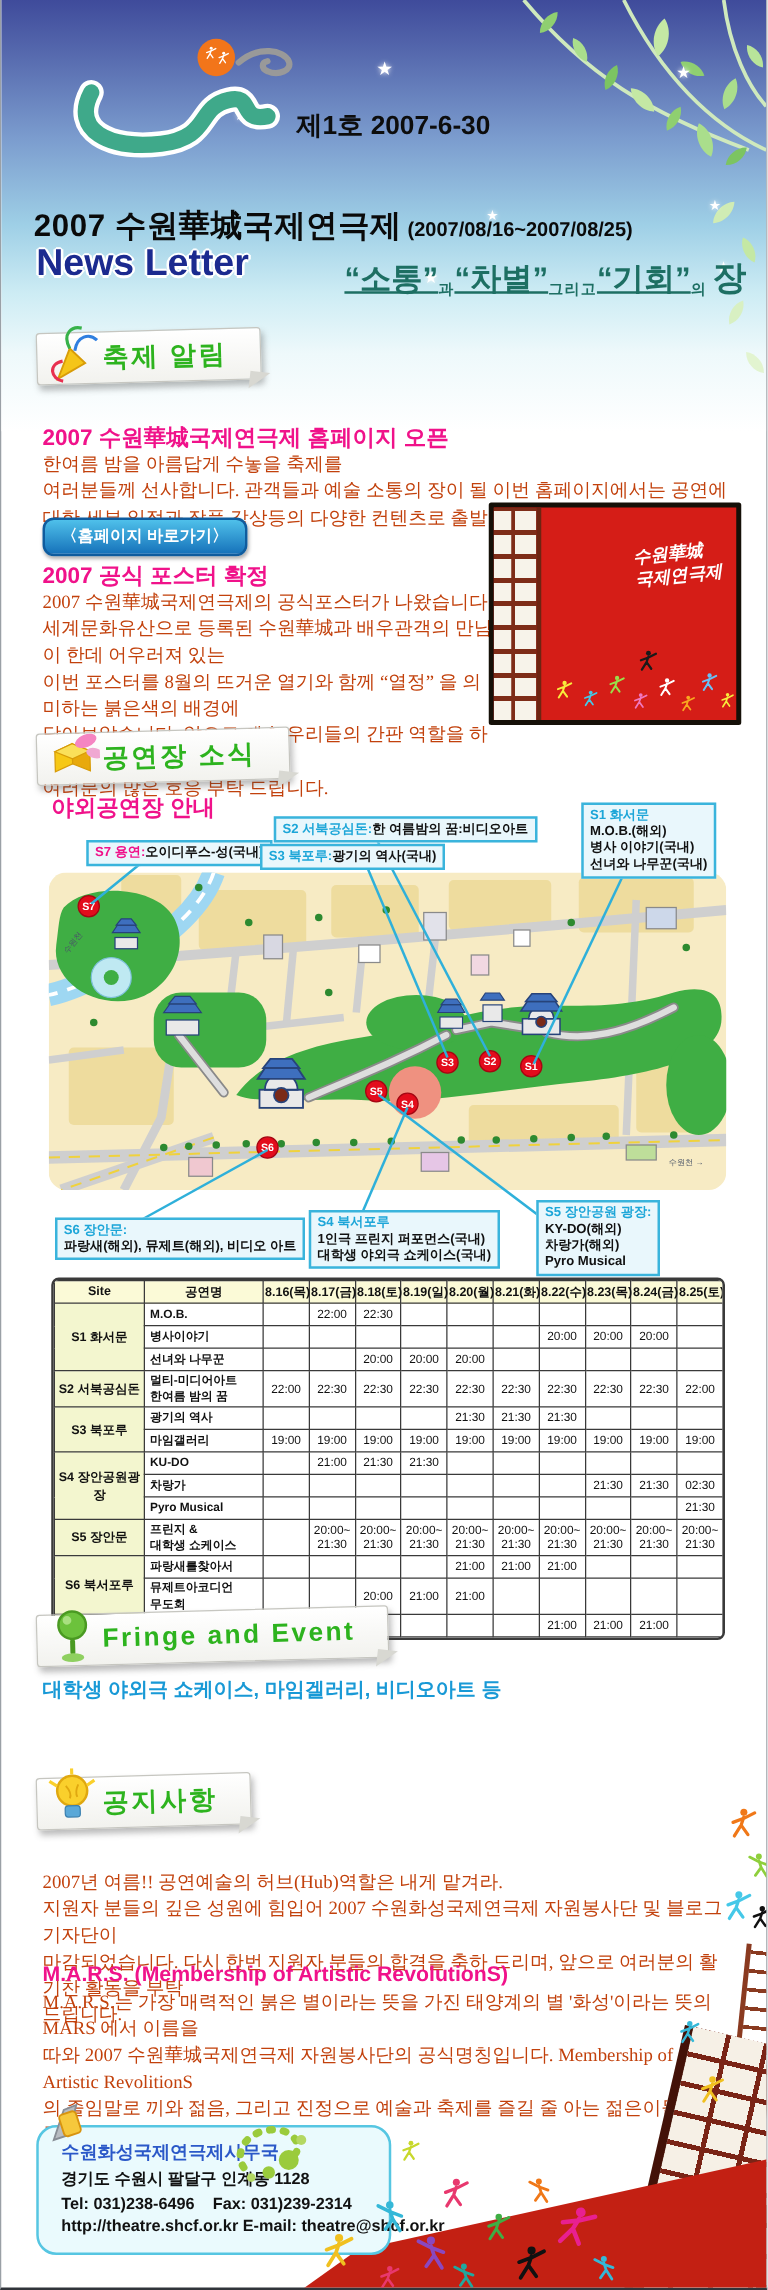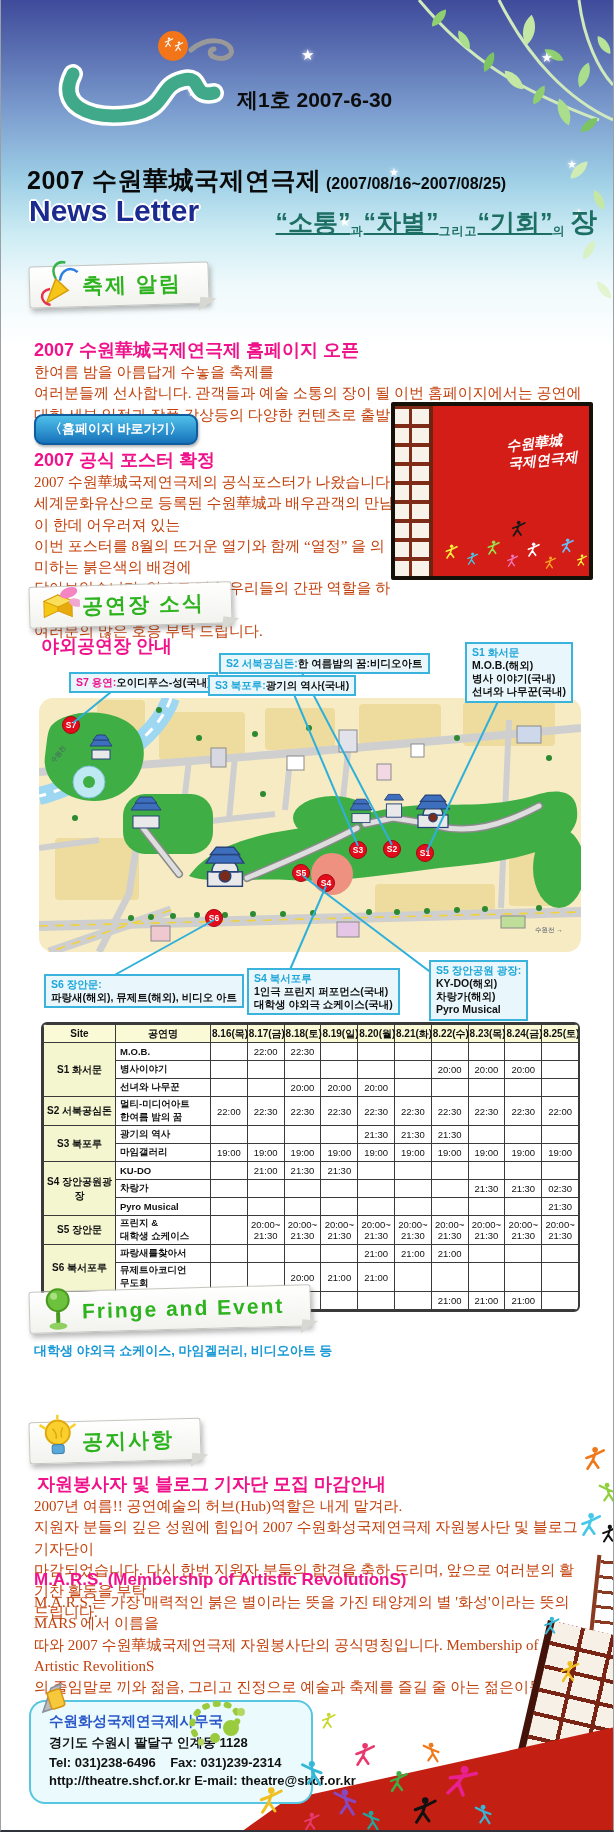--- a/index.html
+++ b/index.html
@@ -23,21 +23,21 @@
   
   .banner{position:absolute;height:40px;background:linear-gradient(180deg,#ffffff,#f2f2ee);
     border:1px solid #c6c6c0;border-radius:3px;box-shadow:2px 4px 5px rgba(60,60,60,.35);
     transform:rotate(-1.6deg);display:flex;align-items:center;padding:0 26px 0 52px;}
   .banner:after{content:"";position:absolute;right:-7px;bottom:-9px;width:0;height:0;
     border-left:16px solid #d8d8d2;border-bottom:14px solid transparent;transform:rotate(8deg);}
   .banner .blabel{font-size:21px;font-weight:800;color:#2db31e;letter-spacing:2px;white-space:nowrap;}
   .banner .bicon{position:absolute;left:6px;top:-8px;width:44px;height:48px;}
   
   .headline{position:absolute;font-size:18px;font-weight:800;color:#f0128a;white-space:nowrap;}
-  .headline.cyan{color:#1899d6;font-size:13px;}
+  .headline.cyan{color:#1899d6;font-size:16px;}
   .body-text{position:absolute;font-family:"Liberation Serif",serif;font-size:15px;line-height:1.42;
     color:#c2410c;white-space:pre-line;}
   .go-btn{position:absolute;display:inline-block;padding:4px 13px 5px;border-radius:9px;
     background:linear-gradient(180deg,#4fc0ea,#1672ba);border:2px solid #0f5c9e;color:#fff;
     font-size:13px;font-weight:800;box-shadow:1px 2px 3px rgba(0,0,0,.3);cursor:pointer;}
   
   .poster{position:absolute;left:390px;top:402px;width:202px;height:178px;background:#d51d17;
     border:4px solid #151008;border-radius:2px;overflow:hidden;box-sizing:border-box;}
   .poster .bricks{position:absolute;left:0;top:0;width:34px;height:100%;
     background:repeating-linear-gradient(0deg,#f7f3ea 0 15px,#7e2c18 15px 19px);
@@ -609,21 +609,20 @@
   <div class="banner" style="left:28px;top:1420px">
     <svg class="bicon" viewBox="0 0 44 48">
       <circle cx="22" cy="18" r="12" fill="#fad02c" stroke="#e0a810" stroke-width="2"></circle>
       <path d="M17,14 Q22,20 20,24 M27,13 Q24,19 26,23" stroke="#e0a810" stroke-width="1.5" fill="none"></path>
       <rect x="16" y="30" width="12" height="9" rx="2.5" fill="#5aa8d8" stroke="#3a80b0"></rect>
       <path d="M4,10 L10,14 M40,10 L34,14 M22,0 L22,5" stroke="#fad02c" stroke-width="2.5"></path>
     </svg>
     <span class="blabel">공지사항</span>
   </div>
 
-  <div class="headline" style="left:36px;top:1472px">자원봉사자 및 블로그 기자단 모집 마감안내</div>
   <div class="body-text" style="left:33px;top:1496px;width:548px">2007년 여름!! 공연예술의 허브(Hub)역할은 내게 맡겨라.
 지원자 분들의 깊은 성원에 힘입어 2007 수원화성국제연극제 자원봉사단 및 블로그 기자단이
 마감되었습니다. 다시 한번 지원자 분들의 합격을 축하 드리며, 앞으로 여러분의 활기찬 활동을 부탁
 드립니다.</div>
 
   <div class="headline" style="left:33px;top:1570px;font-size:17px">M.A.R.S. (Membership of Artistic RevolutionS)</div>
   <div class="body-text" style="left:33px;top:1592px;width:552px">M.A.R.S.는 가장 매력적인 붉은 별이라는 뜻을 가진 태양계의 별 '화성'이라는 뜻의 MARS 에서 이름을
 따와 2007 수원華城국제연극제 자원봉사단의 공식명칭입니다. Membership of Artistic RevolitionS
 의 줄임말로 끼와 젊음, 그리고 진정으로 예술과 축제를 즐길 줄 아는 젊은이들, 우리 공연예술계를
 이끌어갈 주인공 들입니다.</div>

